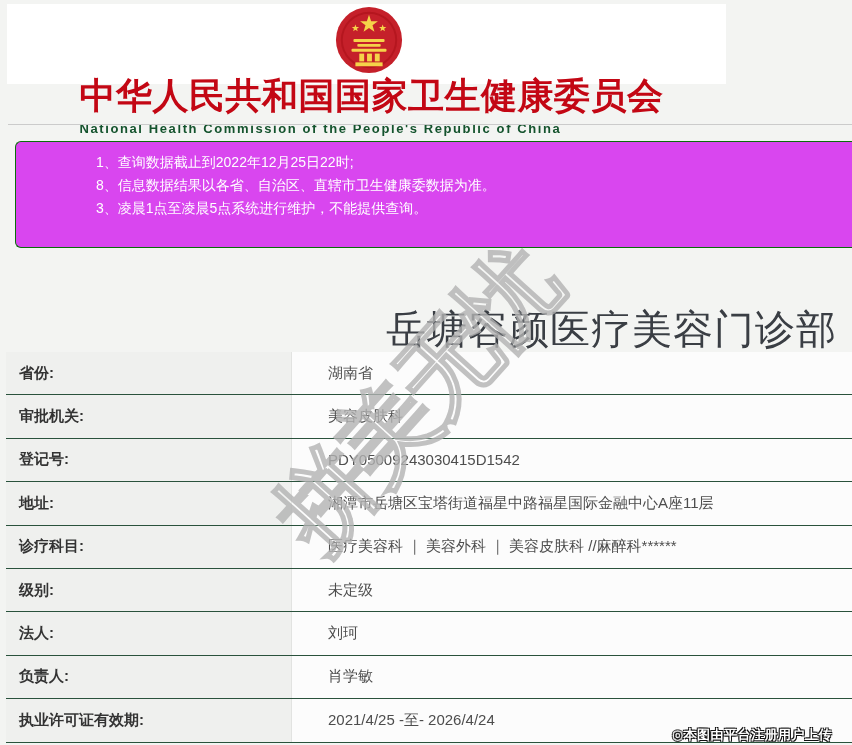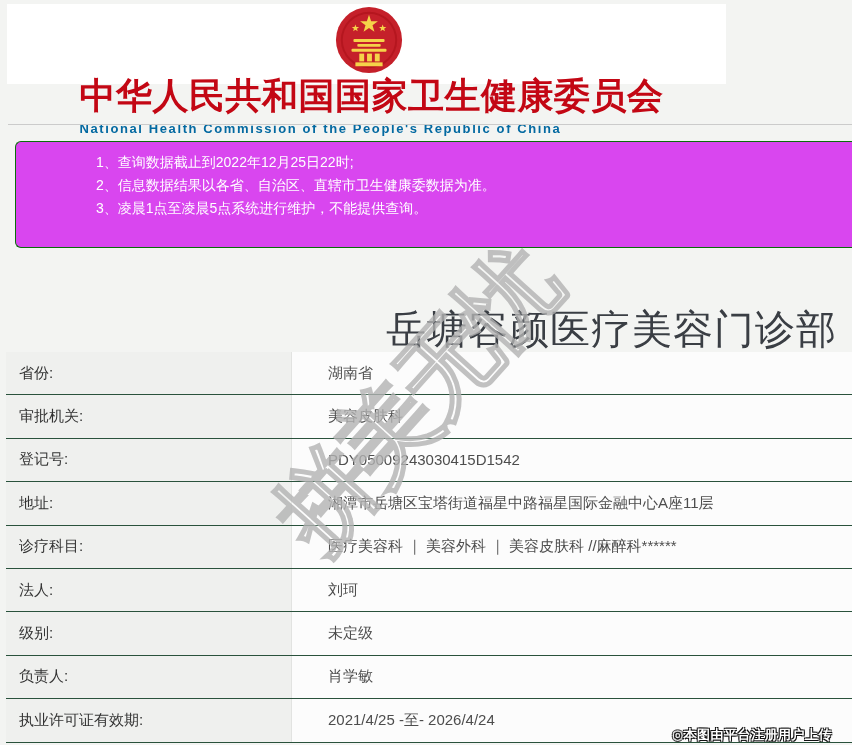--- a/index.html
+++ b/index.html
@@ -19,21 +19,21 @@
     background: #ffffff;
     display: flex; align-items: center; flex-direction: column;
   }
   .emblem { width: 70px; height: 72px; margin-left: 4px; flex: 0 0 auto; }
   .header-titles { margin-left: 10px; }
   .header-title-cn {
     color: #c30714; font-size: 36px; font-weight: 700;
     letter-spacing: 0.5px; line-height: 1.1; white-space: nowrap;
   }
   .header-title-en {
-    color: #0369a1; font-size: 13px; font-weight: 700;
+    color: #14532d; font-size: 13px; font-weight: 700;
     letter-spacing: 1.6px; margin-top: 5px; white-space: nowrap;
   }
 
   .top-divider {
     position: absolute; left: 8px; top: 124px;
     width: 844px; height: 1px; background: #cbcbcb;
   }
 
   
   .notice-box {
@@ -76,21 +76,21 @@
     width: 846px;
   }
   .row {
     display: flex; height: 43.4px;
     border-bottom: 1px solid #2a523c;
   }
   .cell { display: flex; align-items: center; }
   .cell.label {
     width: 286px; background: #eff0ee;
     padding-left: 13px;
-    font-size: 15px; font-weight: 400; color: #333333;
+    font-size: 15px; font-weight: 700; color: #333333;
     border-right: 1px solid #e2e3e1;
   }
   .cell.value {
     flex: 1; background: #fcfcfc;
     padding-left: 36px;
     font-size: 15px; color: #4d4d4d;
   }
 
   
   .footer-note {
@@ -127,21 +127,21 @@
   <div class="header-titles">
     <div class="header-title-cn">中华人民共和国国家卫生健康委员会</div>
     <div class="header-title-en">National Health Commission of the People's Republic of China</div>
   </div>
 </div>
 
 <div class="top-divider"></div>
 
 <div class="notice-box">
   <div>1、查询数据截止到2022年12月25日22时;</div>
-  <div>2、信息数据结果以各省、自治区、直辖市卫生健康委数据为准。</div>
+  <div>8、信息数据结果以各省、自治区、直辖市卫生健康委数据为准。</div>
   <div>3、凌晨1点至凌晨5点系统进行维护，不能提供查询。</div>
 </div>
 
 <div class="result-title">岳塘容颜医疗美容门诊部</div>
 
 <div class="watermark">拼美无忧</div>
 
 <div class="info-table">
   <div class="row">
     <div class="cell label">省份:</div>
@@ -162,27 +162,27 @@
     <div class="cell label">地址:</div>
     <div class="cell value">湘潭市岳塘区宝塔街道福星中路福星国际金融中心A座11层</div>
   </div>
 
   <div class="row">
     <div class="cell label">诊疗科目:</div>
     <div class="cell value">医疗美容科 ｜ 美容外科 ｜ 美容皮肤科 //麻醉科******</div>
   </div>
 
   <div class="row">
-    <div class="cell label">法人:</div>
-    <div class="cell value">刘珂</div>
+    <div class="cell label">级别:</div>
+    <div class="cell value">未定级</div>
   </div>
 
   <div class="row">
-    <div class="cell label">级别:</div>
-    <div class="cell value">未定级</div>
+    <div class="cell label">法人:</div>
+    <div class="cell value">刘珂</div>
   </div>
 
   <div class="row">
     <div class="cell label">负责人:</div>
     <div class="cell value">肖学敏</div>
   </div>
 
   <div class="row">
     <div class="cell label">执业许可证有效期:</div>
     <div class="cell value">2021/4/25 -至- 2026/4/24</div>

